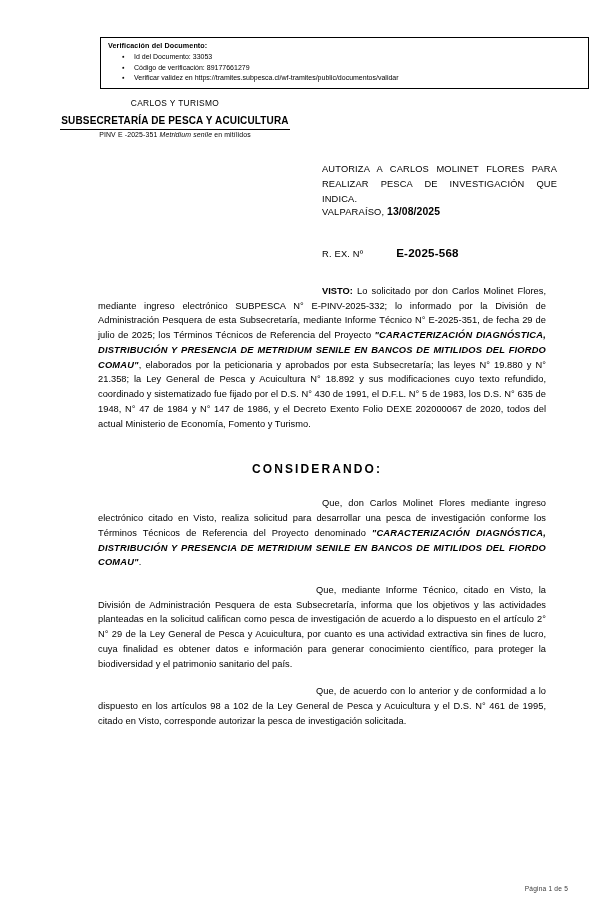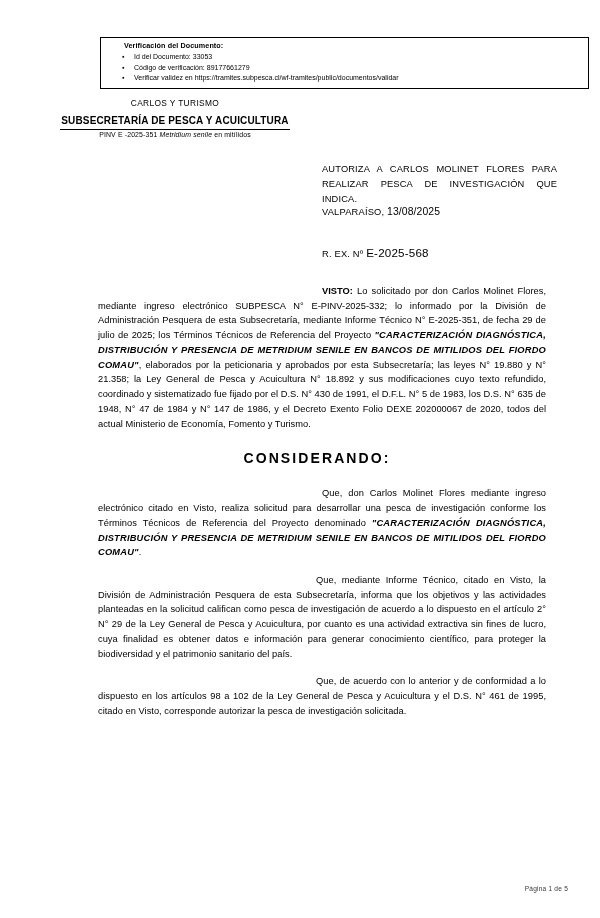--- a/index.html
+++ b/index.html
@@ -33,21 +33,21 @@
     box-sizing: border-box;
     border: 1px solid #000;
     padding: 3px 5px 4px 7px;
     background: #fff;
   }
   .verif-title {
     font-size: 7.2px;
     font-weight: bold;
     letter-spacing: 0.1px;
     line-height: 1.35;
-    margin: 0 0 1px 16px;
+    margin: 0 0 1px 0;
   }
   .verif-list {
     margin: 0;
     padding: 0 0 0 26px;
     list-style: none;
   }
   .verif-list li {
     font-size: 7px;
     line-height: 1.55;
     position: relative;
@@ -109,35 +109,36 @@
     margin-top: 22px;
   }
   .place-date {
     position: absolute;
     left: 322px;
     top: 206px;
     font-size: 9.3px;
     letter-spacing: 0.2px;
   }
   .place-date .date {
-    font-weight: normal;
+    font-weight: bold;
     font-size: 10.4px;
     letter-spacing: 0.1px;
   }
   .res-number {
     position: absolute;
     left: 322px;
     top: 246px;
     font-size: 9.3px;
     letter-spacing: 0.2px;
   }
   .res-number .num {
-    font-weight: normal;
+    font-weight: bold;
     font-size: 11.6px;
     letter-spacing: 0.2px;
+    margin-left: 30px;
   }
 
   
   .body-block {
     position: absolute;
     left: 98px;
     top: 284px;
     width: 448px;
   }
   .para {
@@ -158,25 +159,25 @@
   }
   .indent-lead {
     display: inline-block;
     width: 224px;
   }
   .indent-lead-narrow {
     display: inline-block;
     width: 218px;
   }
   .section-head {
-    font-size: 14px;
+    font-size: 12px;
     font-weight: bold;
     letter-spacing: 2.1px;
     text-align: center;
-    margin: 0 0 20px 0;
+    margin: 12px 0 20px 0;
     padding-right: 10px;
   }
   .spacer-sm { height: 6px; }
 
   
   .footer {
     position: absolute;
     right: 32px;
     bottom: 26px;
     font-size: 6.6px;

